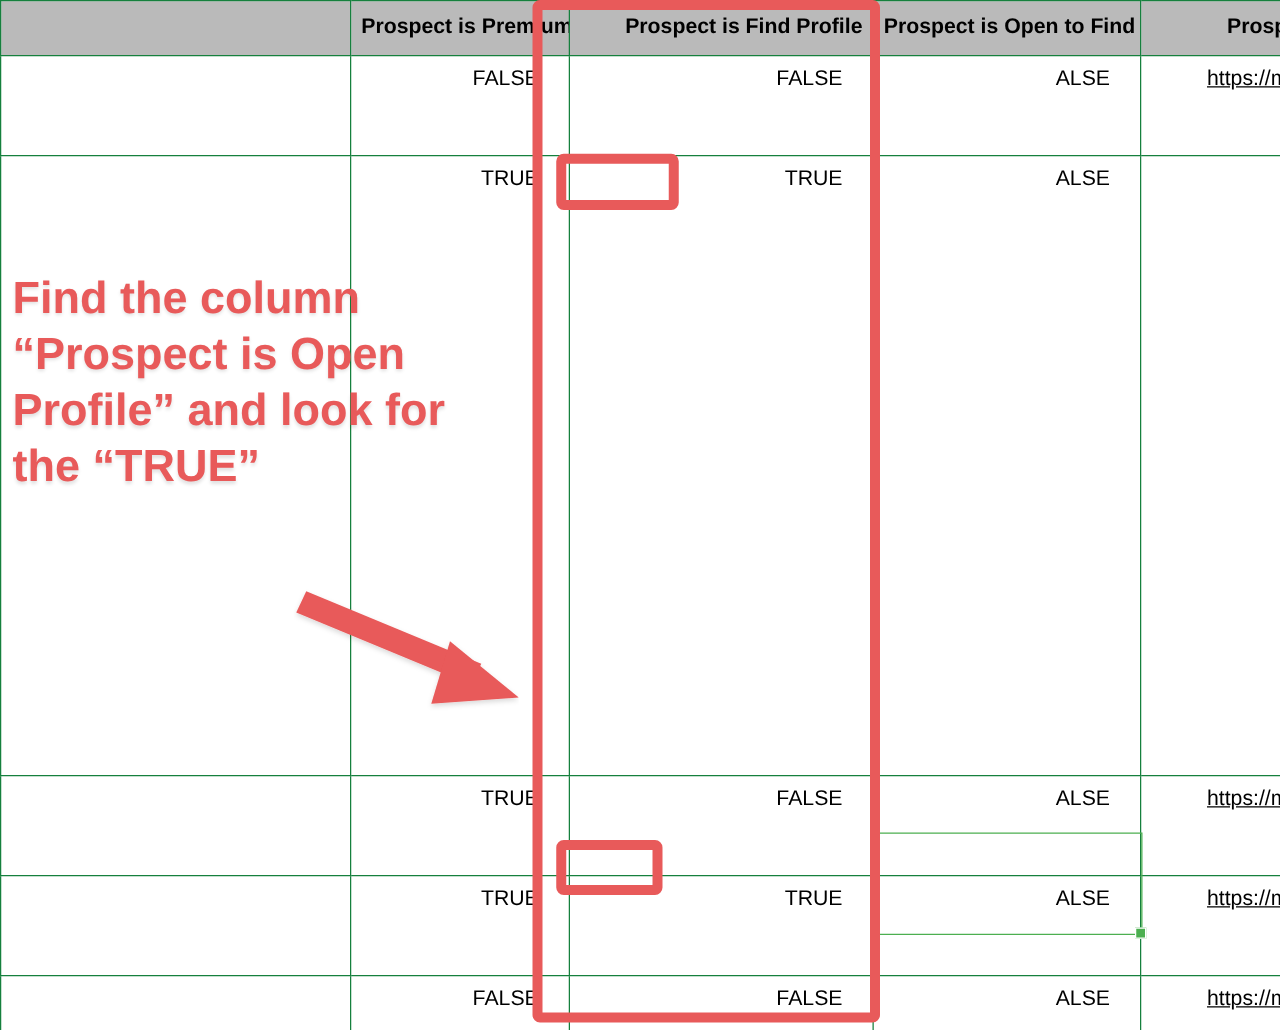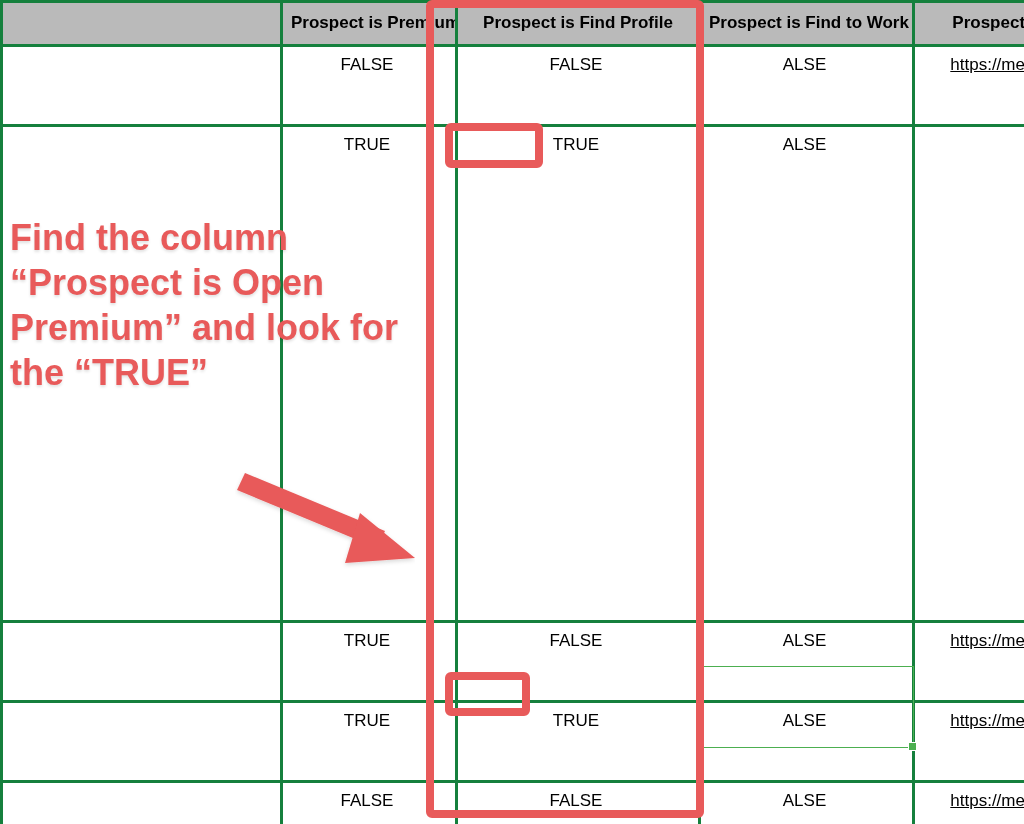--- a/index.html
+++ b/index.html
@@ -10,36 +10,36 @@
       height: 824px;
       overflow: hidden;
       position: relative;
     }
     table {
       border-collapse: collapse;
       width: 1120px;
       table-layout: fixed;
     }
     th, td {
-      border: 3px solid #15803d;
-      text-align: center;
+      border: 1px solid #15803d;
+      text-align: right;
       vertical-align: top;
       overflow: hidden;
       white-space: nowrap;
     }
     th {
       background: #bababa;
       font-weight: 700;
       font-size: 17px;
       padding: 10px 8px 10px 8px;
       height: 44px;
     }
     td {
       font-size: 17px;
-      padding: 8px 12px 8px 8px;
+      padding: 8px 24px 8px 8px;
     }
     .col0 { width: 280px; }
     .col1 { width: 175px; }
     .col2 { width: 243px; }
     .col3 { width: 214px; }
     .col4 { width: 208px; }
     .link { text-decoration: underline; color: #000; }
     .annotation-text {
       position: absolute;
       left: 10px;
@@ -114,21 +114,21 @@
   </style>
 </head>
 <body>
 
 <table>
   <thead>
     <tr>
       <th class="col0"></th>
       <th class="col1">Prospect is Premium</th>
       <th class="col2">Prospect is Find Profile</th>
-      <th class="col3">Prospect is Find to Work</th>
+      <th class="col3">Prospect is Open to Find</th>
       <th class="col4">Prospect Profile</th>
     </tr>
   </thead>
   <tbody>
     <tr class="row-h1">
       <td></td>
       <td>FALSE</td>
       <td>FALSE</td>
       <td>ALSE</td>
       <td><span class="link">https://media-exp</span></td>
@@ -163,21 +163,21 @@
     </tr>
   </tbody>
 </table>
 
 <div class="selection"></div>
 
 <div class="highlight-col"></div>
 <div class="highlight-cell1"></div>
 <div class="highlight-cell2"></div>
 
-<div class="annotation-text">Find the column “Prospect is Open Premium” and look for the “TRUE”</div>
+<div class="annotation-text">Find the column “Prospect is Open Profile” and look for the “TRUE”</div>
 
 <svg class="arrow" width="180" height="110">
   <defs>
     <filter id="sh" x="-20%" y="-20%" width="140%" height="140%">
       <feDropShadow dx="0" dy="2" stdDeviation="2" flood-opacity="0.15"></feDropShadow>
     </filter>
   </defs>
   <g fill="#e85a5a" filter="url(#sh)">
     <polygon points="10,10 150,68 142,85 2,27"></polygon>
     <polygon points="125,50 180,95 110,100"></polygon>

